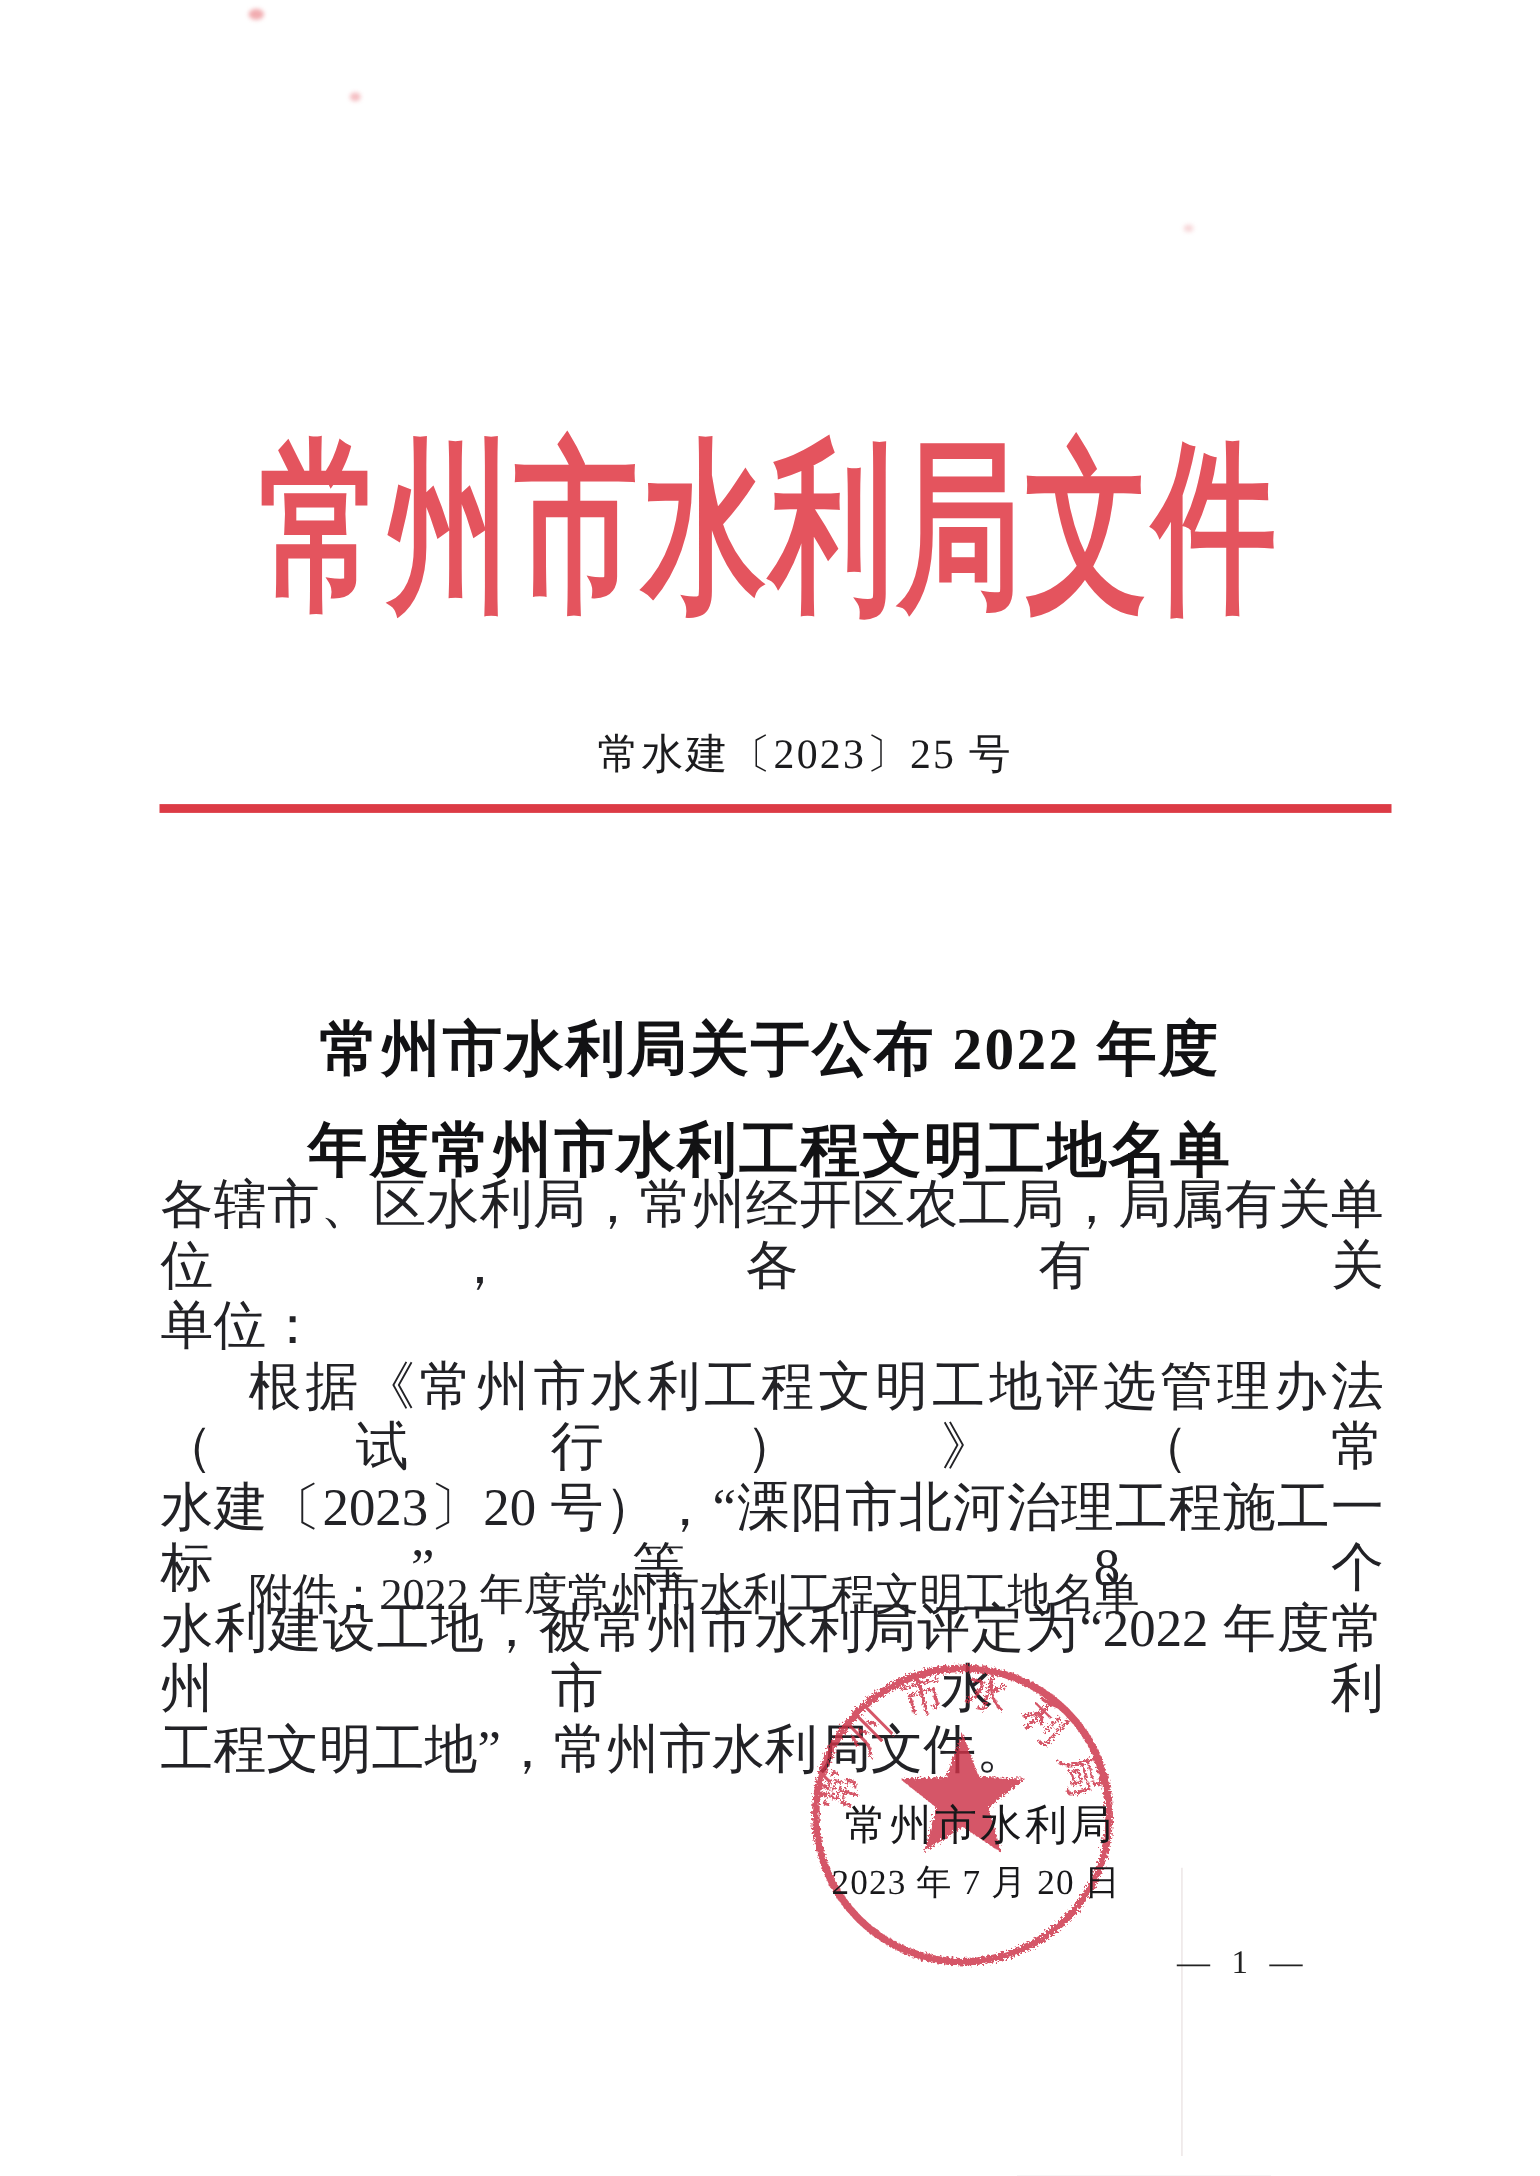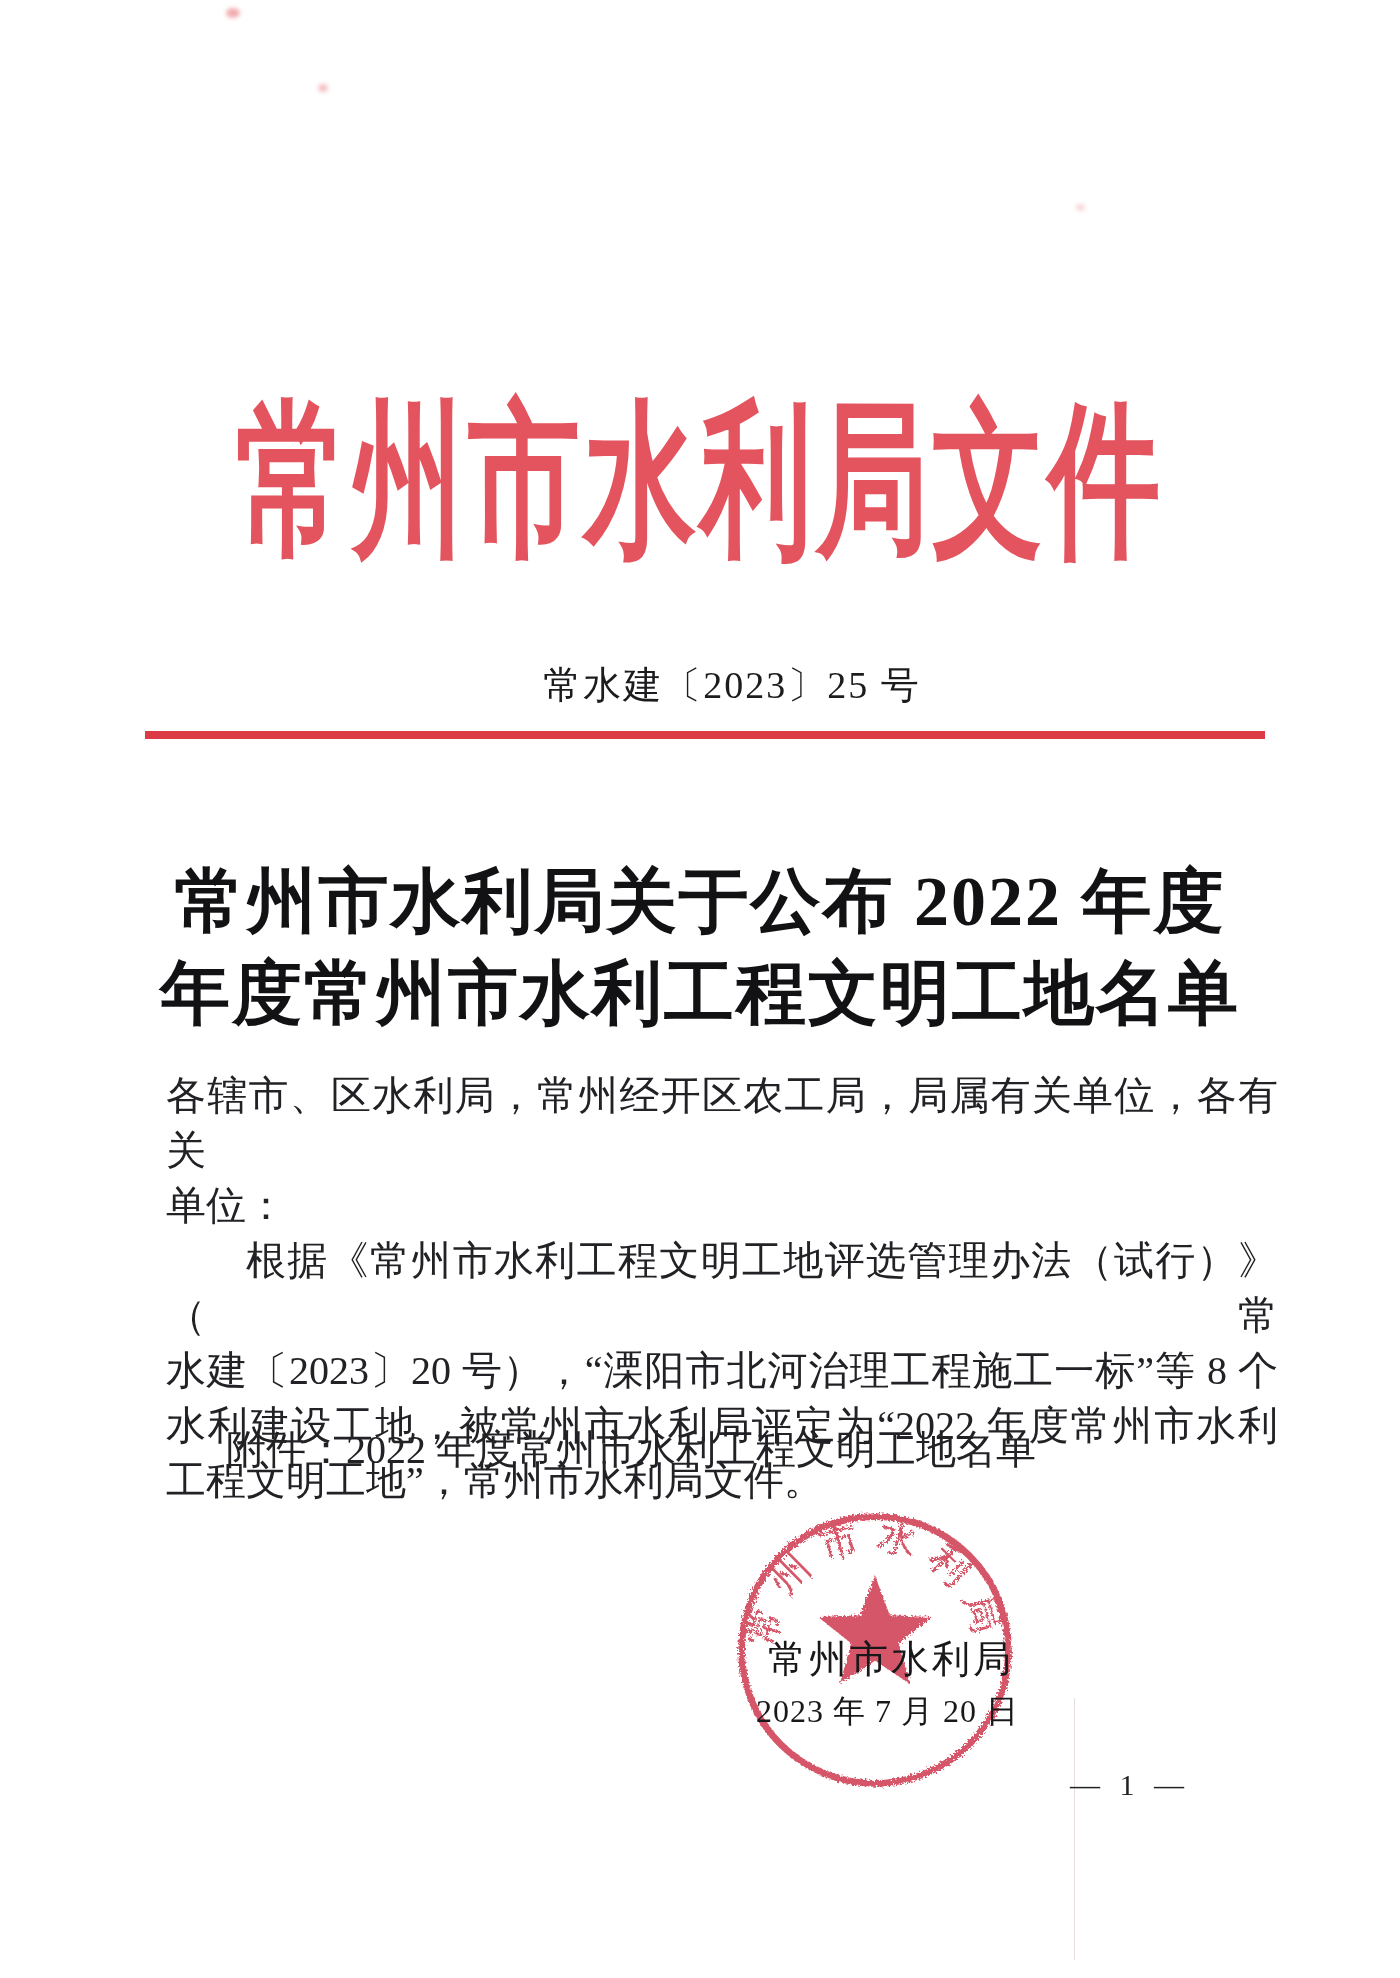--- a/index.html
+++ b/index.html
@@ -31,36 +31,35 @@
     white-space:nowrap;
     padding-left:32px;
   }
   .red-rule{
     position:absolute;top:731px;left:145px;
     width:1120px;height:8px;
     background:var(--rule_red,#dc3b45);
   }
   
   .notice-title{
-    position:absolute;top:856px;left:0;width:100%;
+    position:absolute;top:908px;left:0;width:100%;
     text-align:center;
     font-weight:bold;
-    font-size:70px;
+    font-size:54px;
     line-height:92px;
     letter-spacing:2px;
     color:#121214;
   }
   
   .body-text{
     position:absolute;top:1068px;left:146px;
     width:1112px;
-    font-size:40px;
+    font-size:48px;
     line-height:55px;
     color:#222226;
-    margin-left:20px;
   }
   .bline{min-height:55px;}
   .j{text-align:justify;text-align-last:justify;}
   .ind{text-indent:80px;}
   .attachment{
     position:absolute;top:1422px;left:226px;
     font-size:40px;
     white-space:nowrap;
     color:#222226;
   }

